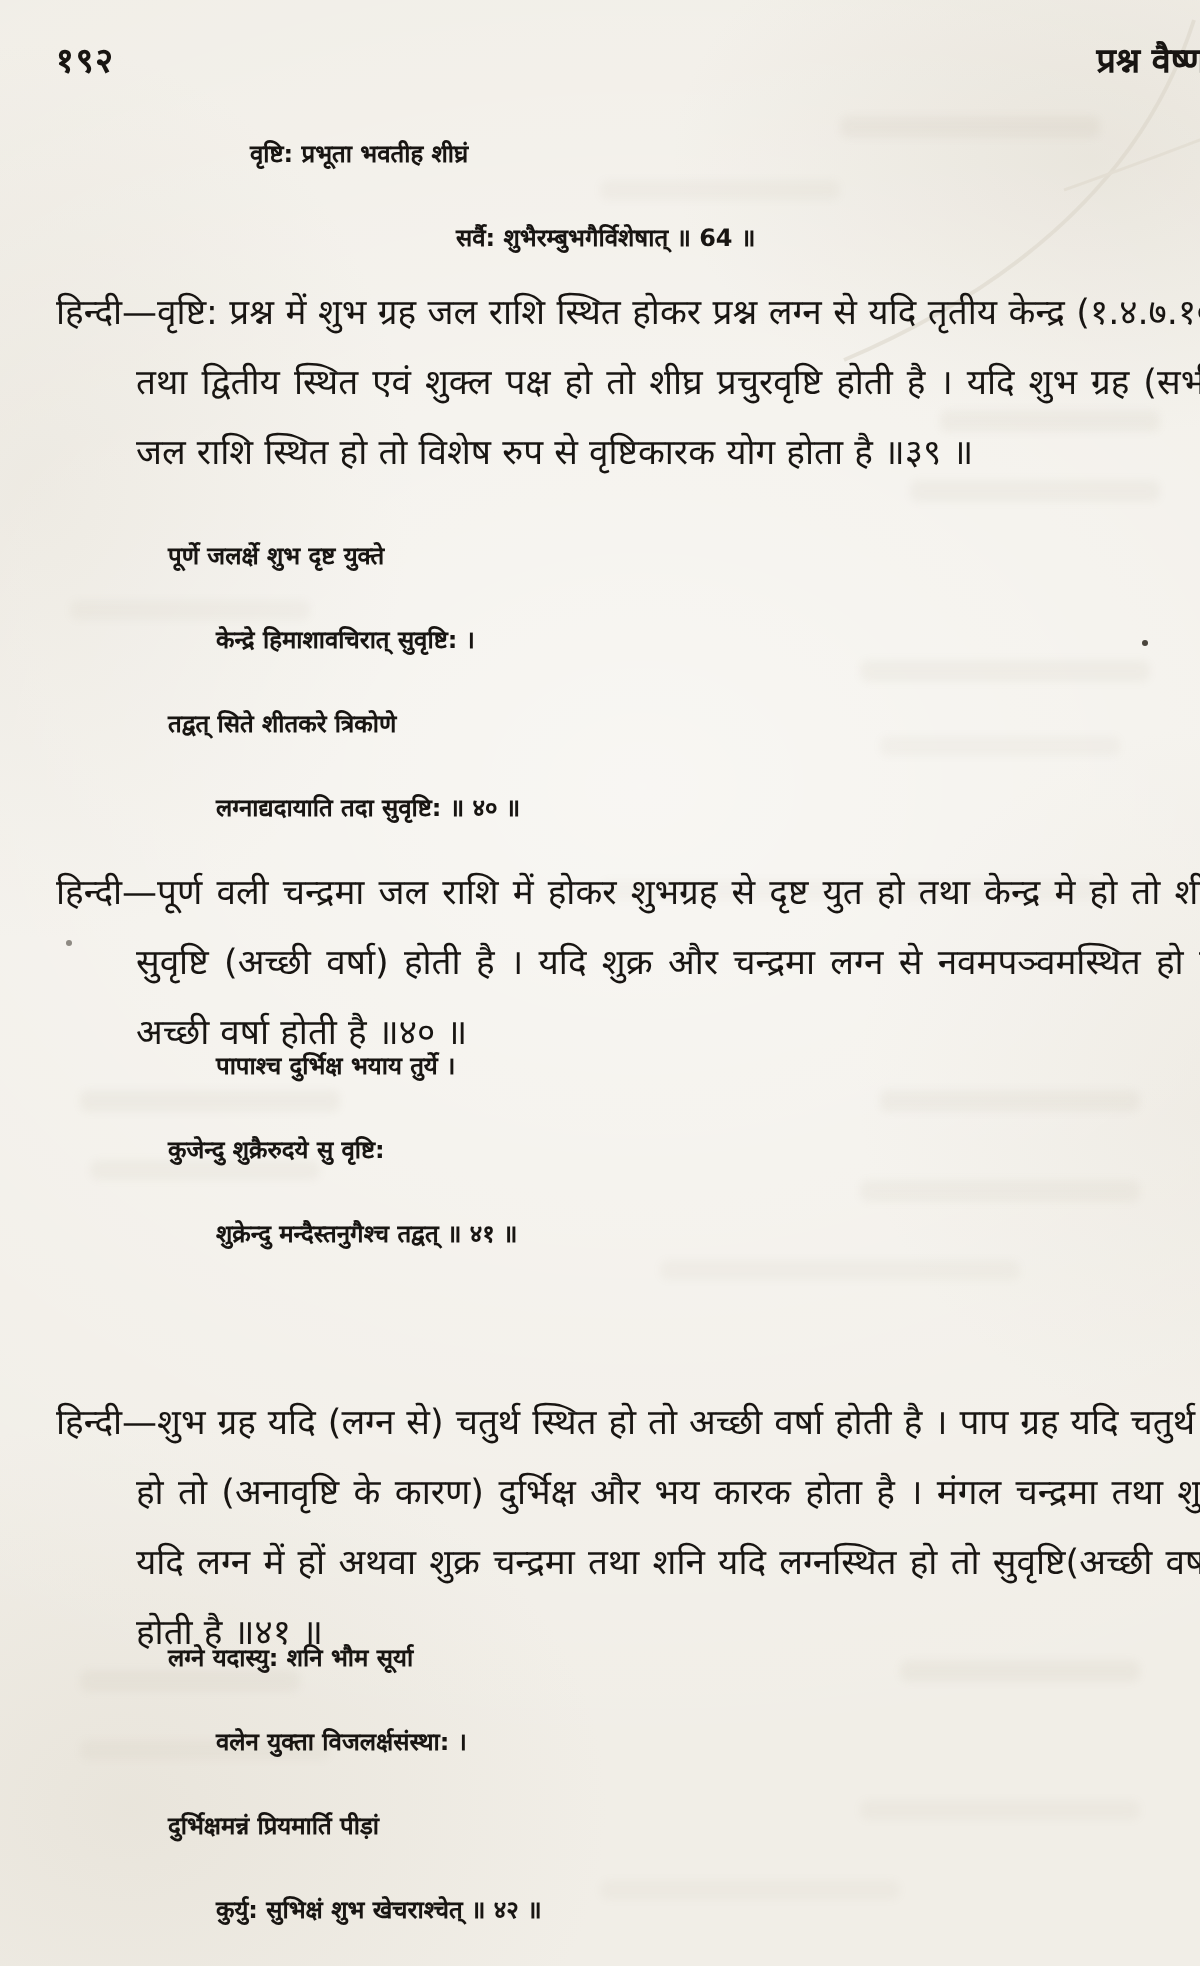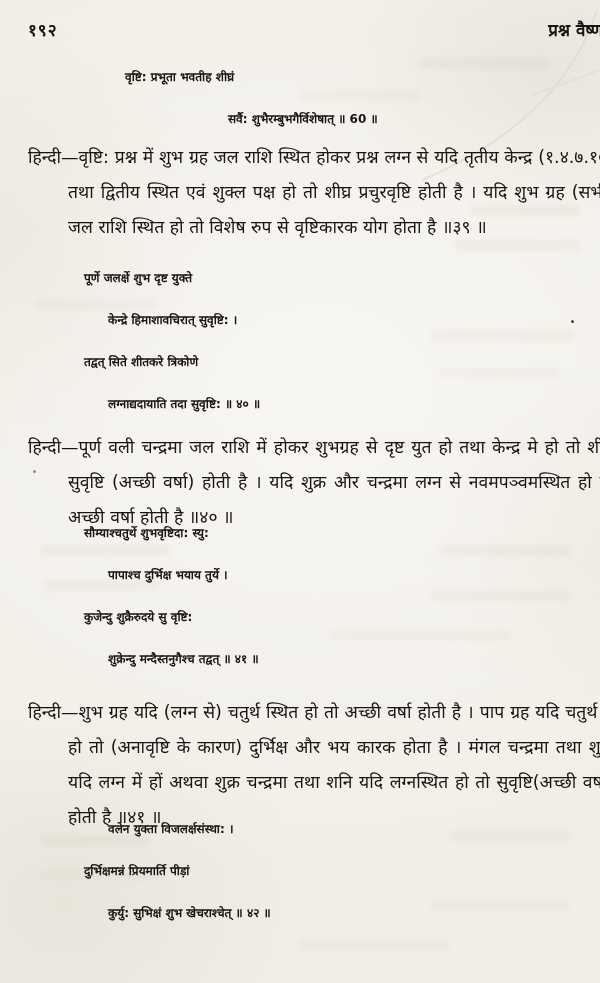--- a/index.html
+++ b/index.html
@@ -73,42 +73,42 @@
   <div class="speck" style="left:571px;top:320px;width:3px;height:3px;"></div>
   <div class="speck" style="left:33px;top:470px;width:3px;height:3px;opacity:.6;"></div>
 
   <div class="header-row">
     <span class="page-number">१९२</span>
     <span class="running-title">प्रश्न वैष्णवः</span>
   </div>
 
   <div class="verse" style="top:56px;">
     <span class="vline in-c">वृष्टि: प्रभूता भवतीह शीघ्रं</span>
-    <span class="vline in-d">सर्वै: शुभैरम्बुभगैर्विशेषात् ॥ 60 ॥</span>
+    <span class="vline in-d">सर्वै: शुभैरम्बुभगैर्विशेषात् ॥ 64 ॥</span>
   </div>
 
   <p class="hindi-para" style="top:122px;">हिन्दी—वृष्टि: प्रश्न में शुभ ग्रह जल राशि स्थित होकर प्रश्न लग्न से यदि तृतीय केन्द्र (१.४.७.१०) तथा द्वितीय स्थित एवं शुक्ल पक्ष हो तो शीघ्र प्रचुरवृष्टि होती है । यदि शुभ ग्रह (सभी) जल राशि स्थित हो तो विशेष रुप से वृष्टिकारक योग होता है ॥३९ ॥</p>
 
   <div class="verse" style="top:257px;">
     <span class="vline in-a">पूर्णे जलर्क्षे शुभ दृष्ट युक्ते</span>
     <span class="vline in-b">केन्द्रे हिमाशावचिरात् सुवृष्टि: ।</span>
     <span class="vline in-a">तद्वत् सिते शीतकरे त्रिकोणे</span>
     <span class="vline in-b">लग्नाद्यदायाति तदा सुवृष्टि: ॥ ४० ॥</span>
   </div>
 
   <p class="hindi-para" style="top:412px;">हिन्दी—पूर्ण वली चन्द्रमा जल राशि में होकर शुभग्रह से दृष्ट युत हो तथा केन्द्र मे हो तो शीघ्र सुवृष्टि (अच्छी वर्षा) होती है । यदि शुक्र और चन्द्रमा लग्न से नवमपञ्वमस्थित हो तो अच्छी वर्षा होती है ॥४० ॥</p>
 
   <div class="verse" style="top:512px;">
-    <span class="vline in-a">सौम्याश्चतुर्थे शुभवृष्टिदा: स्यु:</span>
     <span class="vline in-b">पापाश्च दुर्भिक्ष भयाय तुर्ये ।</span>
     <span class="vline in-a">कुजेन्दु शुक्रैरुदये सु वृष्टि:</span>
     <span class="vline in-b">शुक्रेन्दु मन्दैस्तनुगैश्च तद्वत् ॥ ४१ ॥</span>
   </div>
 
   <p class="hindi-para" style="top:677px;">हिन्दी—शुभ ग्रह यदि (लग्न से) चतुर्थ स्थित हो तो अच्छी वर्षा होती है । पाप ग्रह यदि चतुर्थ में हो तो (अनावृष्टि के कारण) दुर्भिक्ष और भय कारक होता है । मंगल चन्द्रमा तथा शुक्र यदि लग्न में हों अथवा शुक्र चन्द्रमा तथा शनि यदि लग्नस्थित हो तो सुवृष्टि(अच्छी वर्षा) होती है ॥४१ ॥</p>
 
   <div class="verse" style="top:808px;">
+    <span class="vline in-a">लग्ने यदास्यु: शनि भौम सूर्या</span>
     <span class="vline in-b">वलेन युक्ता विजलर्क्षसंस्था: ।</span>
     <span class="vline in-a">दुर्भिक्षमन्नं प्रियमार्ति पीड़ां</span>
     <span class="vline in-b">कुर्यु: सुभिक्षं शुभ खेचराश्चेत् ॥ ४२ ॥</span>
   </div>
 
 </div>
 
 </body></html>

